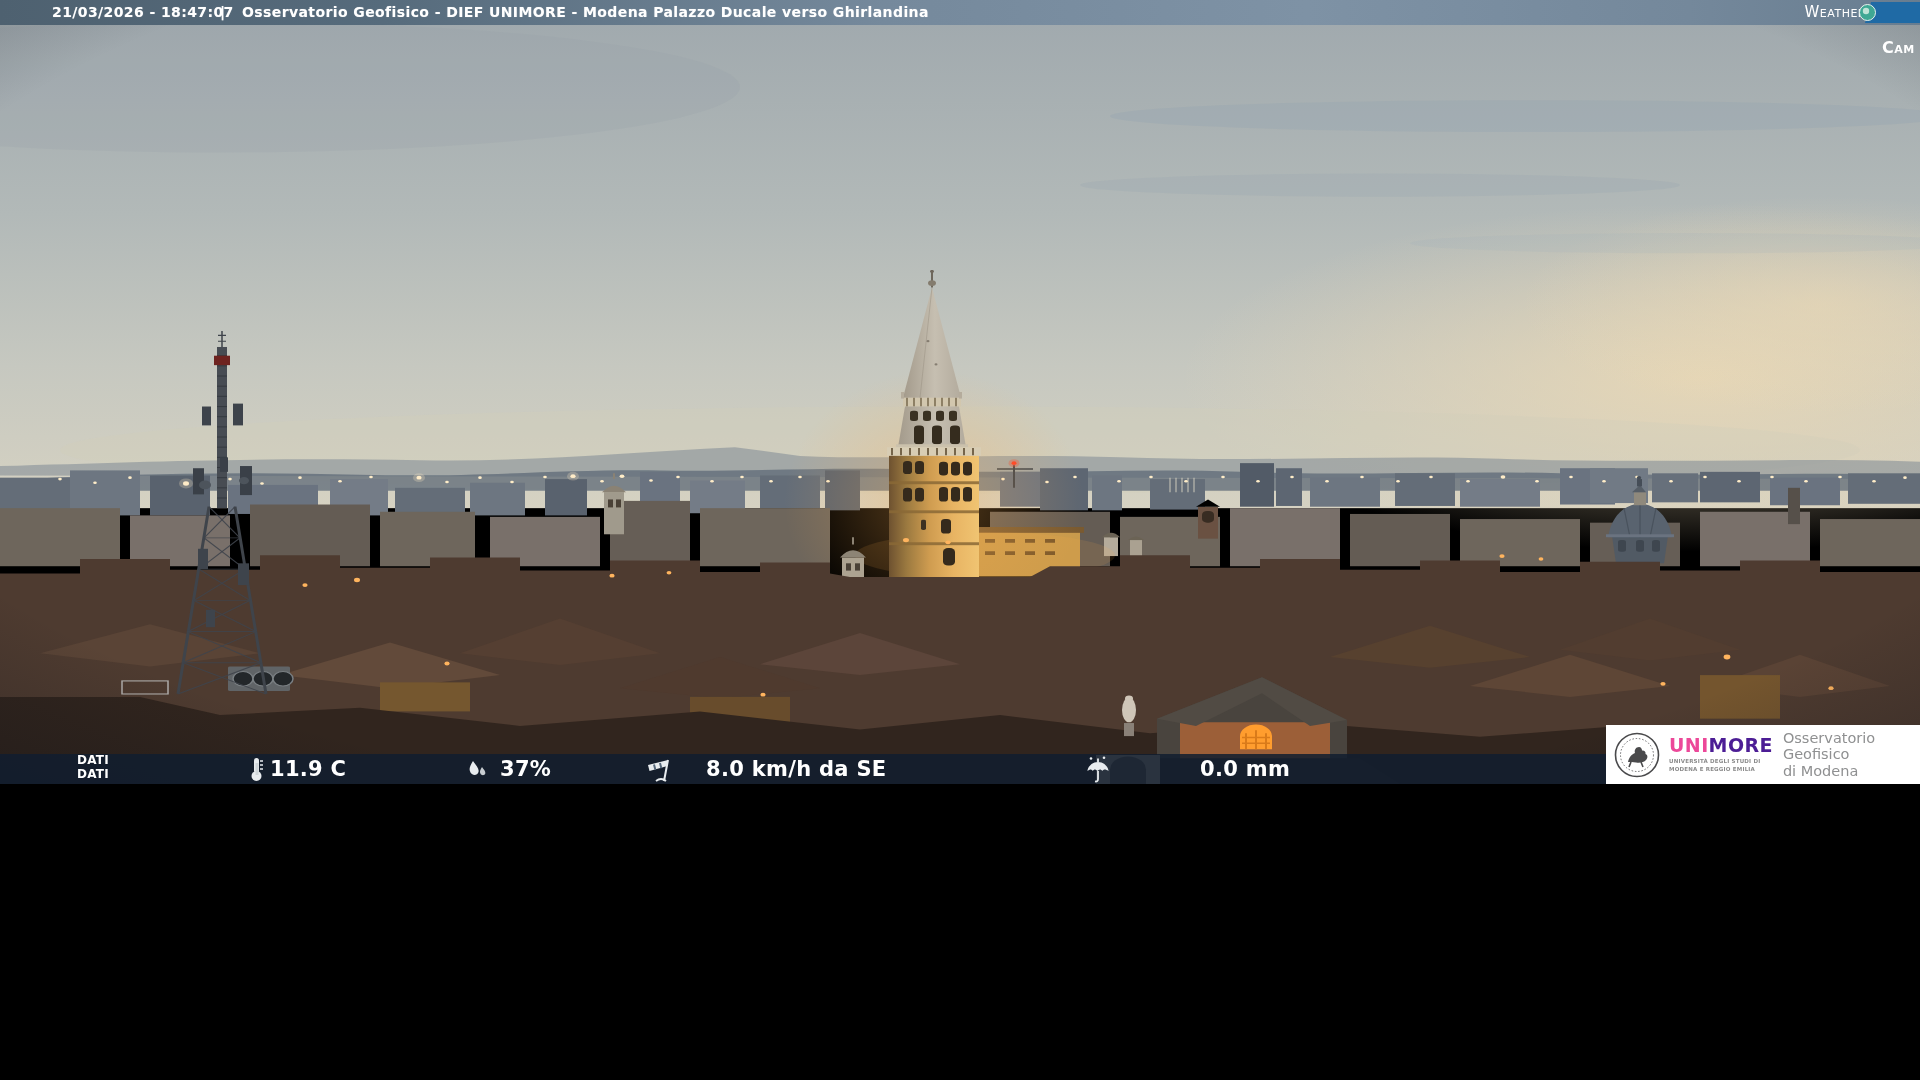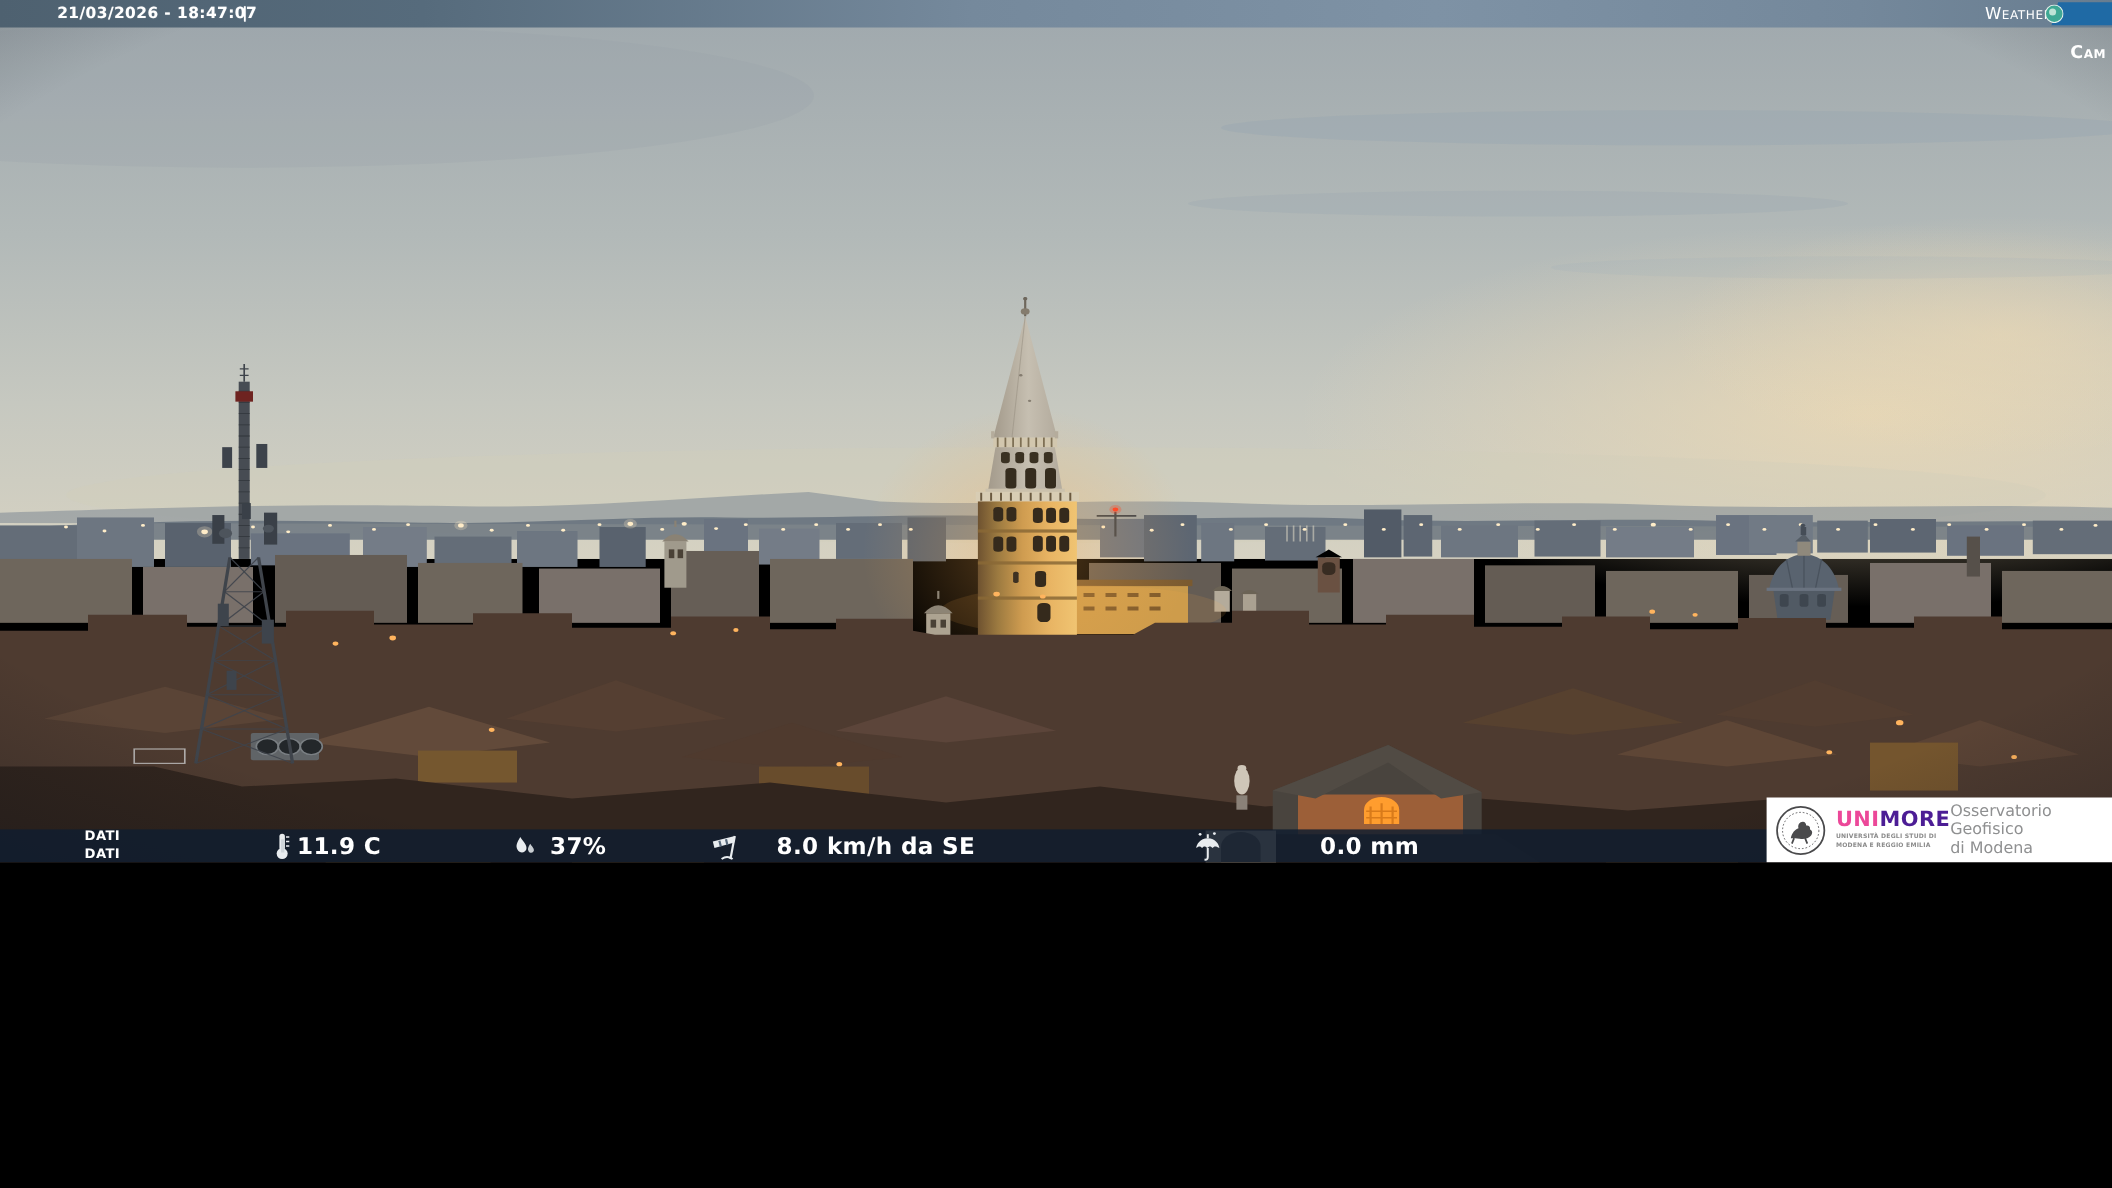--- a/index.html
+++ b/index.html
@@ -24,38 +24,38 @@
   .wcam-banner{position:relative;height:21px;width:58px;margin-right:-6px;}
   .wcam-banner .bg{position:absolute;inset:0;background:#1f6aa5;transform:skewX(-16deg);}
   .wcam-cam{position:absolute;left:14px;top:0;height:21px;line-height:21px;color:#fff;
     font-variant:small-caps;font-weight:bold;font-size:16px;letter-spacing:.5px;margin-top:35px;}
   .wcam-lens{position:absolute;left:-9px;top:2px;width:17px;height:17px;z-index:2;}
 
   
   .botbar{position:absolute;left:0;bottom:0;width:100%;height:30px;z-index:20;
     background:rgba(16,29,47,0.85);}
   .botbar .item{position:absolute;bottom:0;height:30px;display:flex;align-items:center;color:#fff;}
-  .meteo-label{left:58px;width:70px;flex-direction:column;justify-content:space-between;
+  .meteo-label{left:58px;width:70px;flex-direction:column;justify-content:flex-start;
     font-size:12px;font-weight:bold;line-height:1.15;color:#dfe5ea;text-align:center;letter-spacing:.3px;}
   .val{font-size:21px;font-weight:bold;letter-spacing:.3px;white-space:nowrap;}
   .ic{display:block;}
   .it-thermo{left:246px;} .it-temp{left:270px;}
   .it-drops{left:464px;}  .it-hum{left:500px;}
   .it-sock{left:642px;}   .it-wind{left:706px;}
   .it-umb{left:1084px;}   .it-rain{left:1200px;}
 
   
   .unibox{position:absolute;right:0;bottom:0;width:314px;height:59px;background:#fff;z-index:30;
     display:flex;align-items:center;padding-left:8px;box-sizing:border-box;}
   .seal{width:46px;height:46px;flex:0 0 auto;}
   .uni-col{margin-left:9px;flex:0 0 auto;}
   .uni-word{font-size:19px;font-weight:bold;letter-spacing:.4px;line-height:1;}
   .uni-word .uni{color:#ec4899;} .uni-word .more{color:#4c1d95;}
   .uni-sub{margin-top:3px;font-size:5.5px;color:#8b8b8b;letter-spacing:.2px;line-height:1.3;font-weight:bold;}
-  .obs-col{color:#8f9091;font-size:14.5px;line-height:1.12;}
+  .obs-col{margin-left:10px;color:#8f9091;font-size:14.5px;line-height:1.12;}
 </style>
 </head>
 <body>
 
 <div class="stage">
 
   <svg class="scene" viewBox="0 0 1920 1080" preserveAspectRatio="none">
     <defs>
       <linearGradient id="skyG" x1="0" y1="0" x2="0" y2="1">
         <stop offset="0" stop-color="#9fa8ad"></stop>
@@ -394,20 +394,21 @@
       <rect x="238" y="776" width="11" height="30" fill="#3e444c" stroke="none"></rect>
       <rect x="206" y="840" width="9" height="24" fill="#3e444c" stroke="none"></rect>
     </g>
 
     <rect x="0" y="0" width="1920" height="1080" fill="url(#vigG)"></rect>
   </svg>
 
   <div class="topbar">
     <span class="txt tb-date">21/03/2026 - 18:47:07</span>
     <span class="txt tb-sep">|</span>
+    <span class="txt tb-title">Osservatorio Geofisico - DIEF UNIMORE - Modena Palazzo Ducale verso Ghirlandina</span>
     <div class="wcam">
       <span class="wcam-weather">Weather</span>
       <div class="wcam-banner">
         <div class="bg"></div>
         <svg class="wcam-lens" viewBox="0 0 17 17">
           <circle cx="8.5" cy="8.5" r="8" fill="#3fa894" stroke="#e8f2ee" stroke-width="1"></circle>
           <circle cx="7" cy="7" r="3.2" fill="#bfe3d6"></circle>
         </svg>
         <span class="wcam-cam">Cam</span>
       </div>

